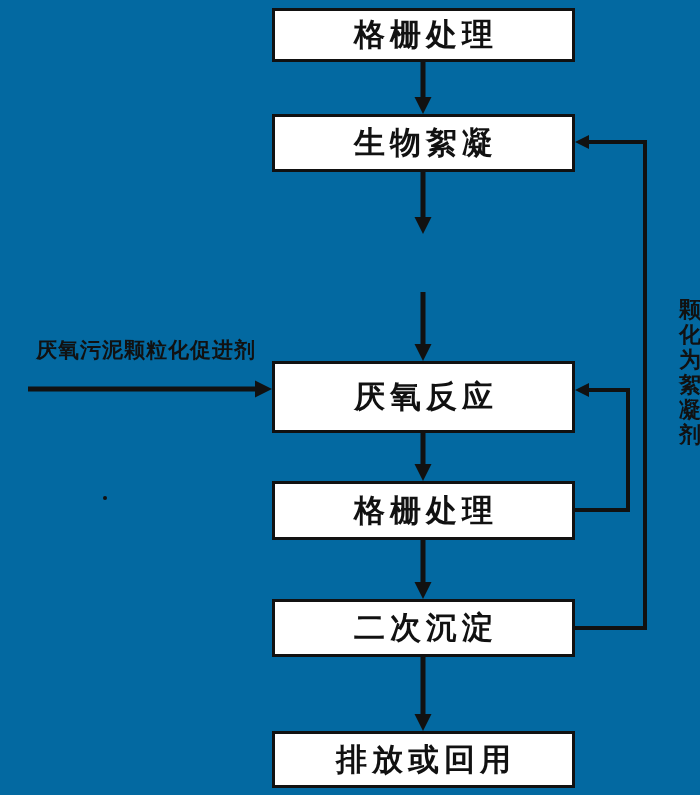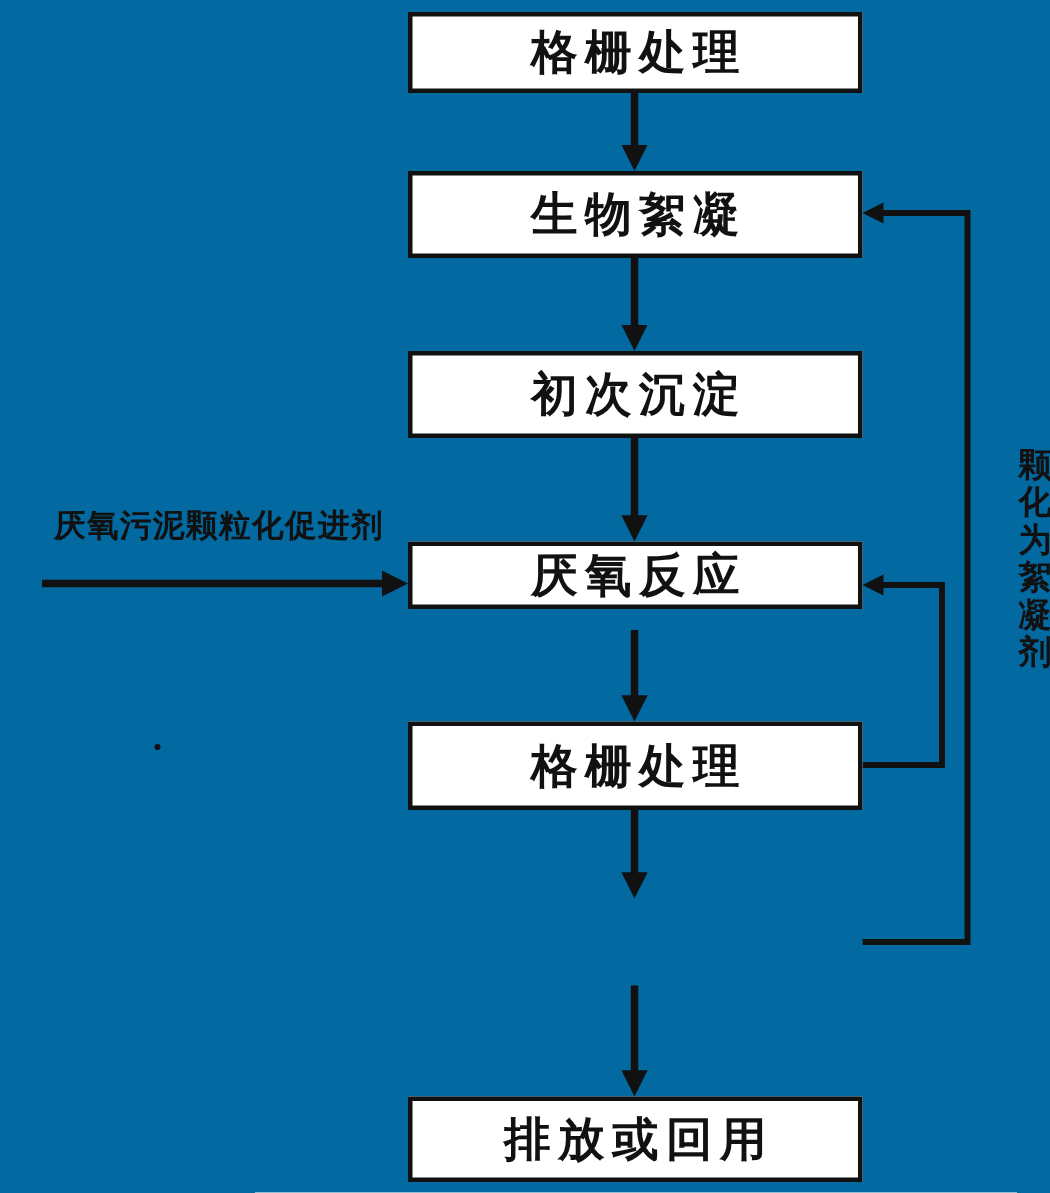--- a/index.html
+++ b/index.html
@@ -34,21 +34,21 @@
     justify-content: center;
     font-size: 31px;
     font-weight: bold;
     letter-spacing: 5px;
     z-index: 2;
   }
   .node span { padding-left: 5px; } 
   .node-1 { top: 8px;   height: 54px; }
   .node-2 { top: 114px; height: 58px; }
   .node-3 { top: 234px; height: 58px; }
-  .node-4 { top: 361px; height: 45px; }
+  .node-4 { top: 361px; height: 72px; }
   .node-5 { top: 481px; height: 59px; }
   .node-6 { top: 599px; height: 58px; }
   .node-7 { top: 731px; height: 57px; }
   .left-label {
     position: absolute;
     left: 0;
     top: 336px;
     width: 240px;
     font-size: 21px;
     font-weight: bold;
@@ -105,28 +105,28 @@
 
     <path d="M575,628 H645 V142 H587" fill="none" stroke="#111111" stroke-width="4" marker-end="url(#ah)"></path>
   </svg>
 
   <div class="node node-1">
     <span>格栅处理</span>
   </div>
   <div class="node node-2">
     <span>生物絮凝</span>
   </div>
-  <div class="node node-3">
-    <span>初次沉淀</span>
-  </div>
   <div class="node node-4">
     <span>厌氧反应</span>
   </div>
   <div class="node node-5">
     <span>格栅处理</span>
+  </div>
+  <div class="node node-6">
+    <span>二次沉淀</span>
   </div>
   <div class="node node-7">
     <span>排放或回用</span>
   </div>
 
   <div class="left-label">厌氧污泥颗粒化促进剂</div>
 
   <div class="right-label">颗
 化
 为

